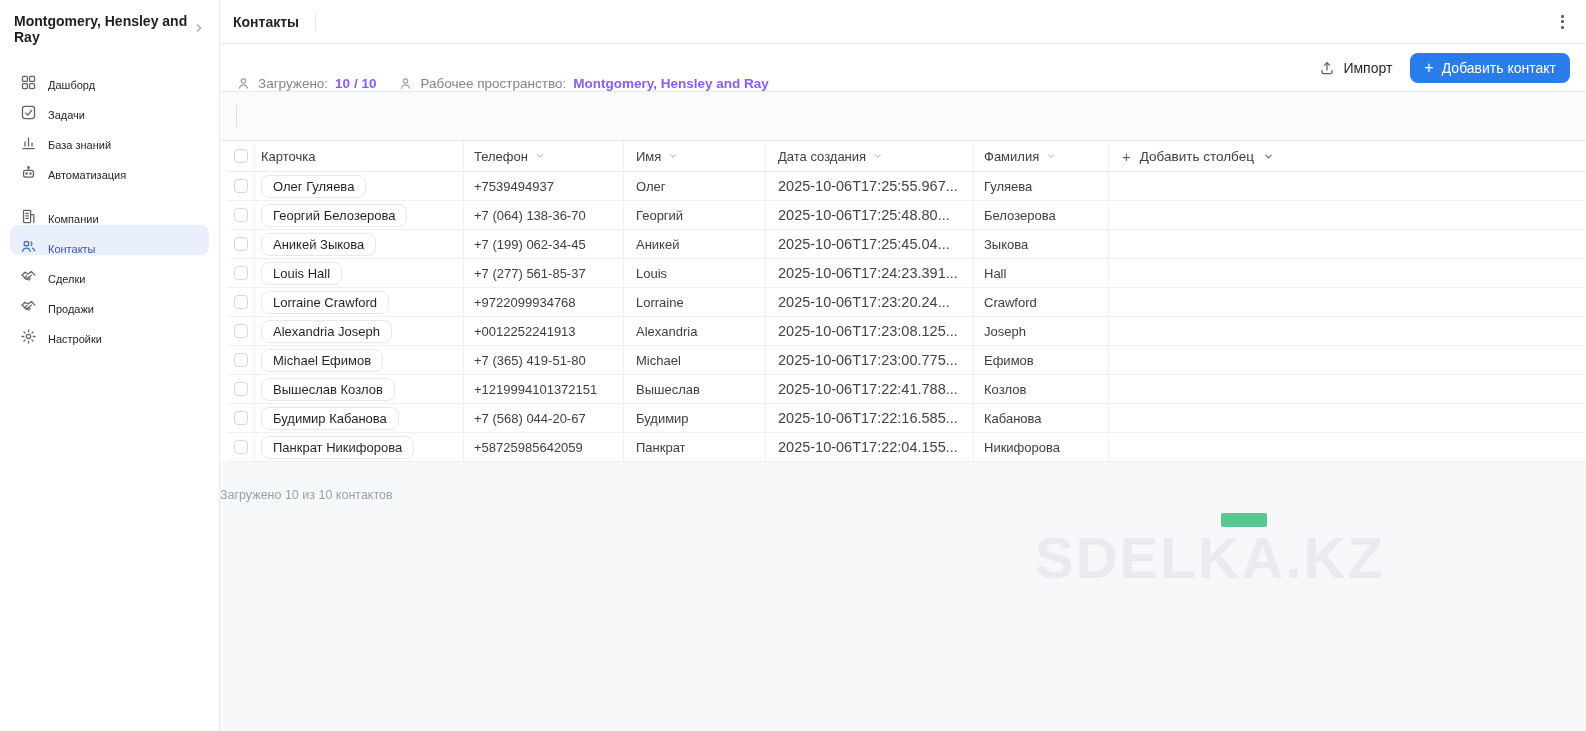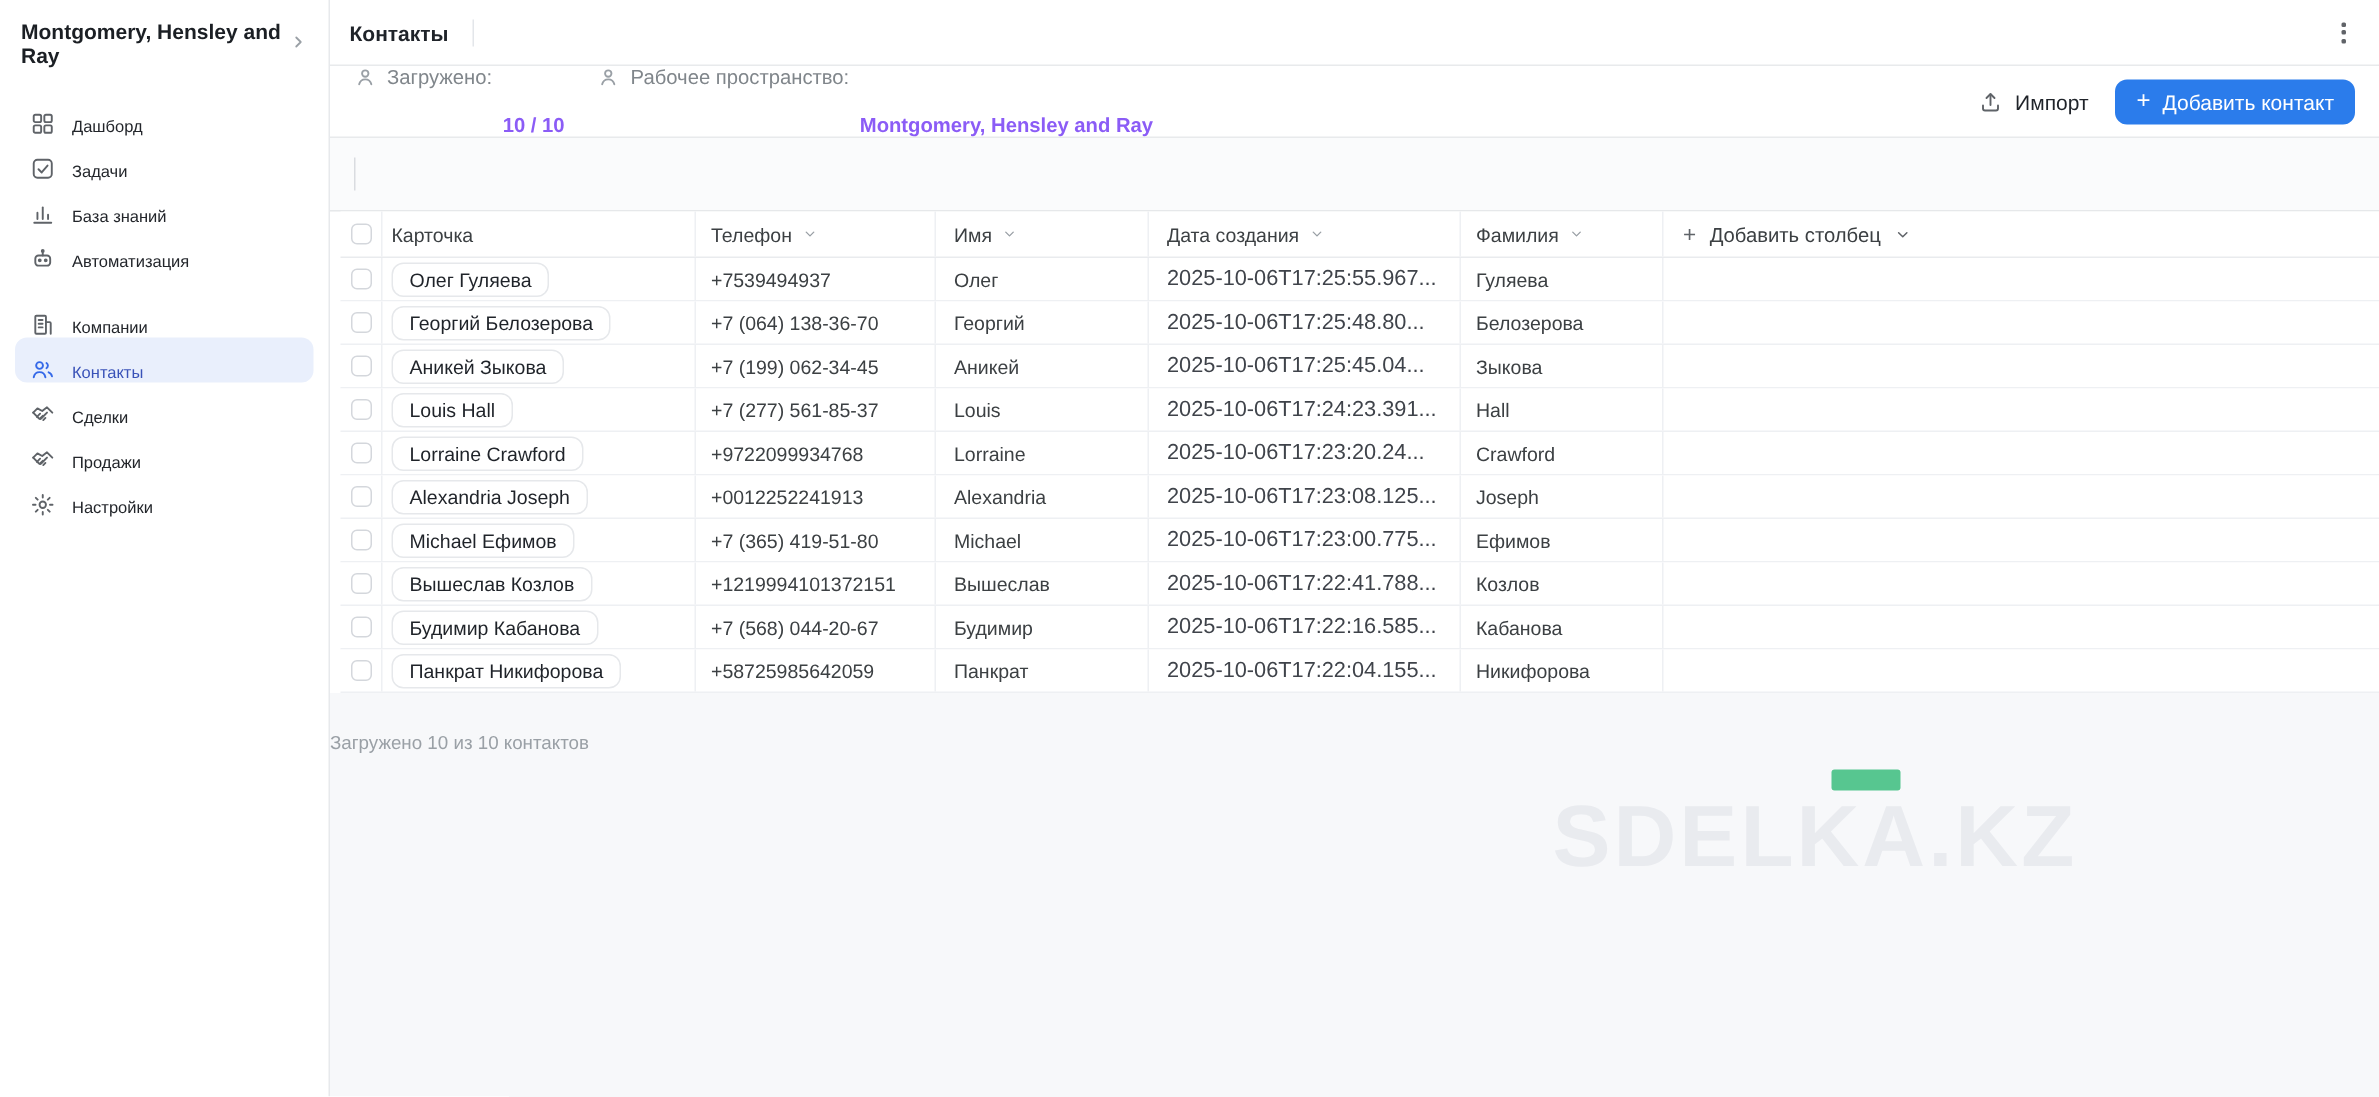--- a/index.html
+++ b/index.html
@@ -19,21 +19,21 @@
 
   
   .main { flex:1; display:flex; flex-direction:column; background:#fff; position:relative; }
   .titlebar { height:44px; display:flex; align-items:center; padding:0 16px 0 13px; border-bottom:1px solid #e8eaec; background:#fff; }
   .page-title { font-size:14px; font-weight:600; color:#1f2329; }
   .title-divider { width:1px; height:18px; background:#e3e6ea; margin-left:16px; }
   .kebab { margin-left:auto; display:flex; flex-direction:column; gap:2.5px; padding:6px; cursor:pointer; }
   .kebab i { width:3px; height:3px; background:#606368; border-radius:1px; display:block; }
 
   .toolbar { height:48px; display:flex; align-items:center; padding:0 16px 0 16px; border-bottom:1px solid #e8eaec; background:#fff; }
-  .tb-item { display:flex; align-items:flex-start; gap:7px; margin-right:22px; }
+  .tb-item { display:flex; align-items:flex-end; gap:7px; margin-right:22px; }
   .tb-label { color:#80868b; font-size:13.5px; }
   .tb-value { color:#8b5cf6; font-size:13.5px; font-weight:700;margin-top:32px; }
   .person-ic { color:#9aa0a6; display:flex; }
   .tb-right { margin-left:auto; display:flex; align-items:center; gap:18px; }
   .import-btn { display:flex; align-items:center; gap:8px; font-size:14px; color:#1f2329; background:none; border:none; cursor:pointer; font-family:inherit; }
   .import-btn .ic { color:#5f6368; display:flex; }
   .add-btn { display:flex; align-items:center; gap:8px; background:#2b7ceb; color:#fff; border:none; border-radius:8px; height:30px; padding:0 14px; font-size:14px; font-weight:500; cursor:pointer; font-family:inherit; }
   .add-btn .plus { font-size:16px; font-weight:400; line-height:1; }
 
   .filterband { height:49px; display:flex; align-items:center; padding:0 16px 0 16px; background:#fafbfc; border-bottom:1px solid #e6e8ea; }

